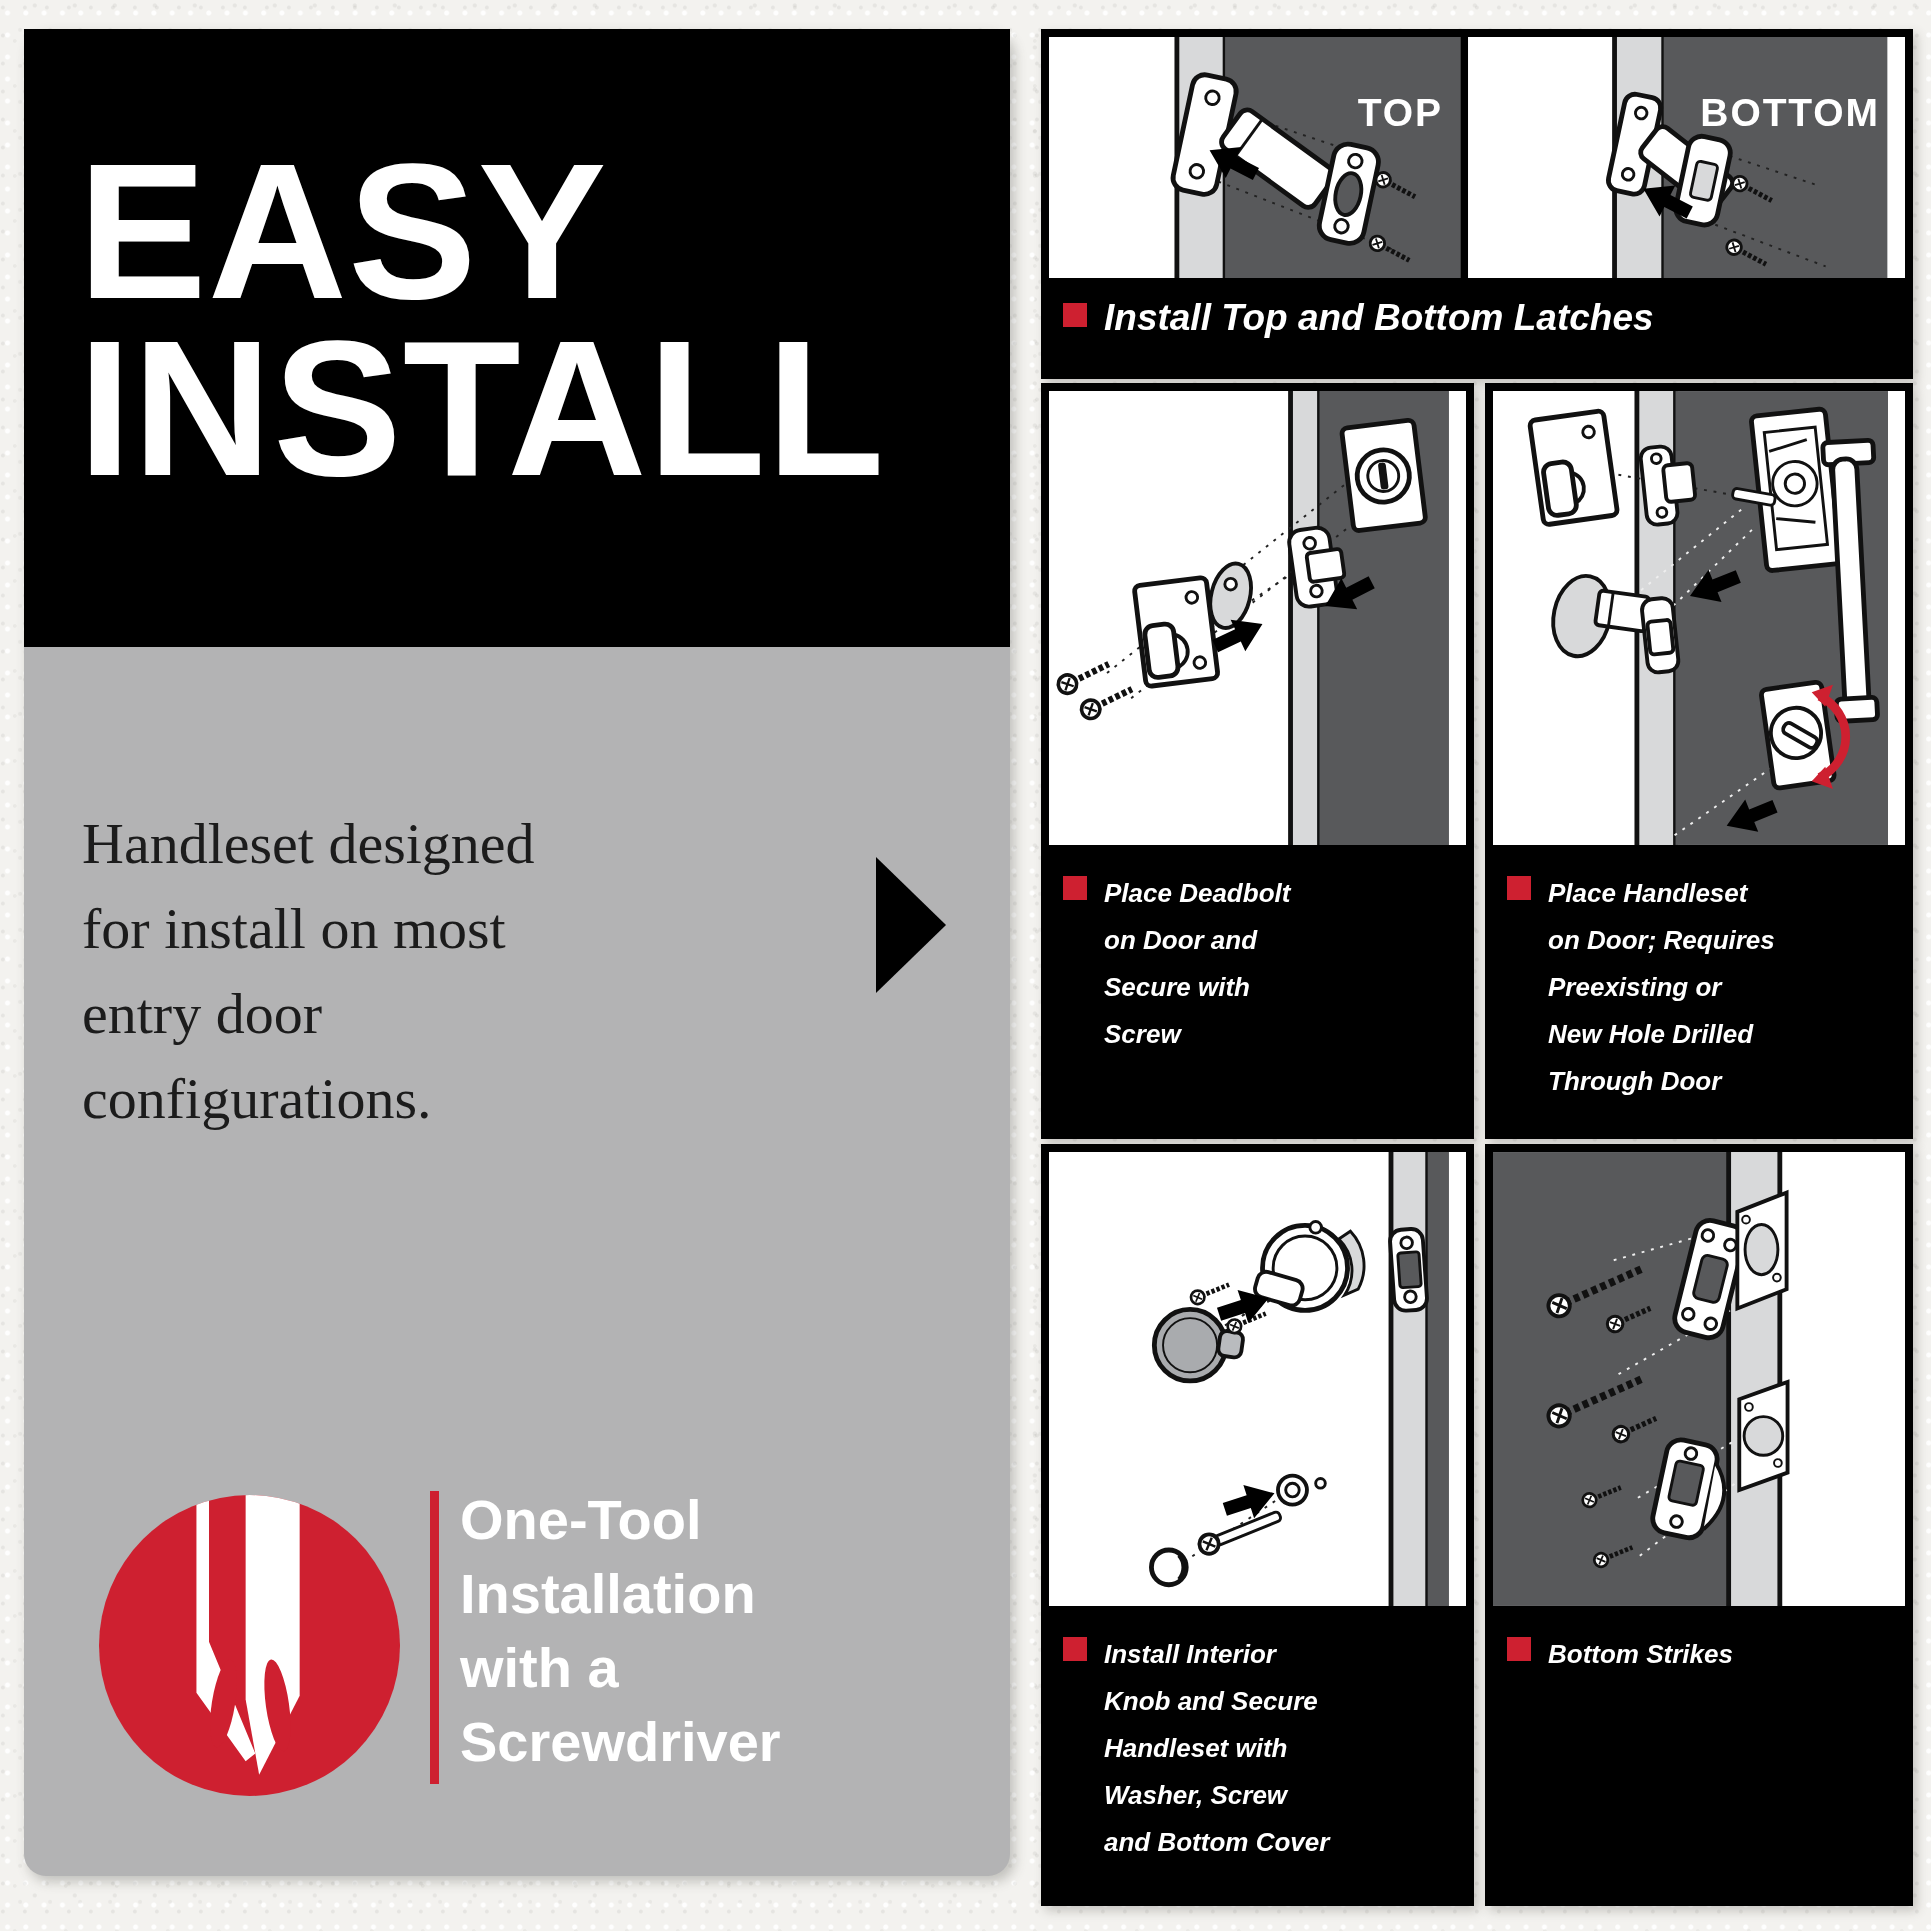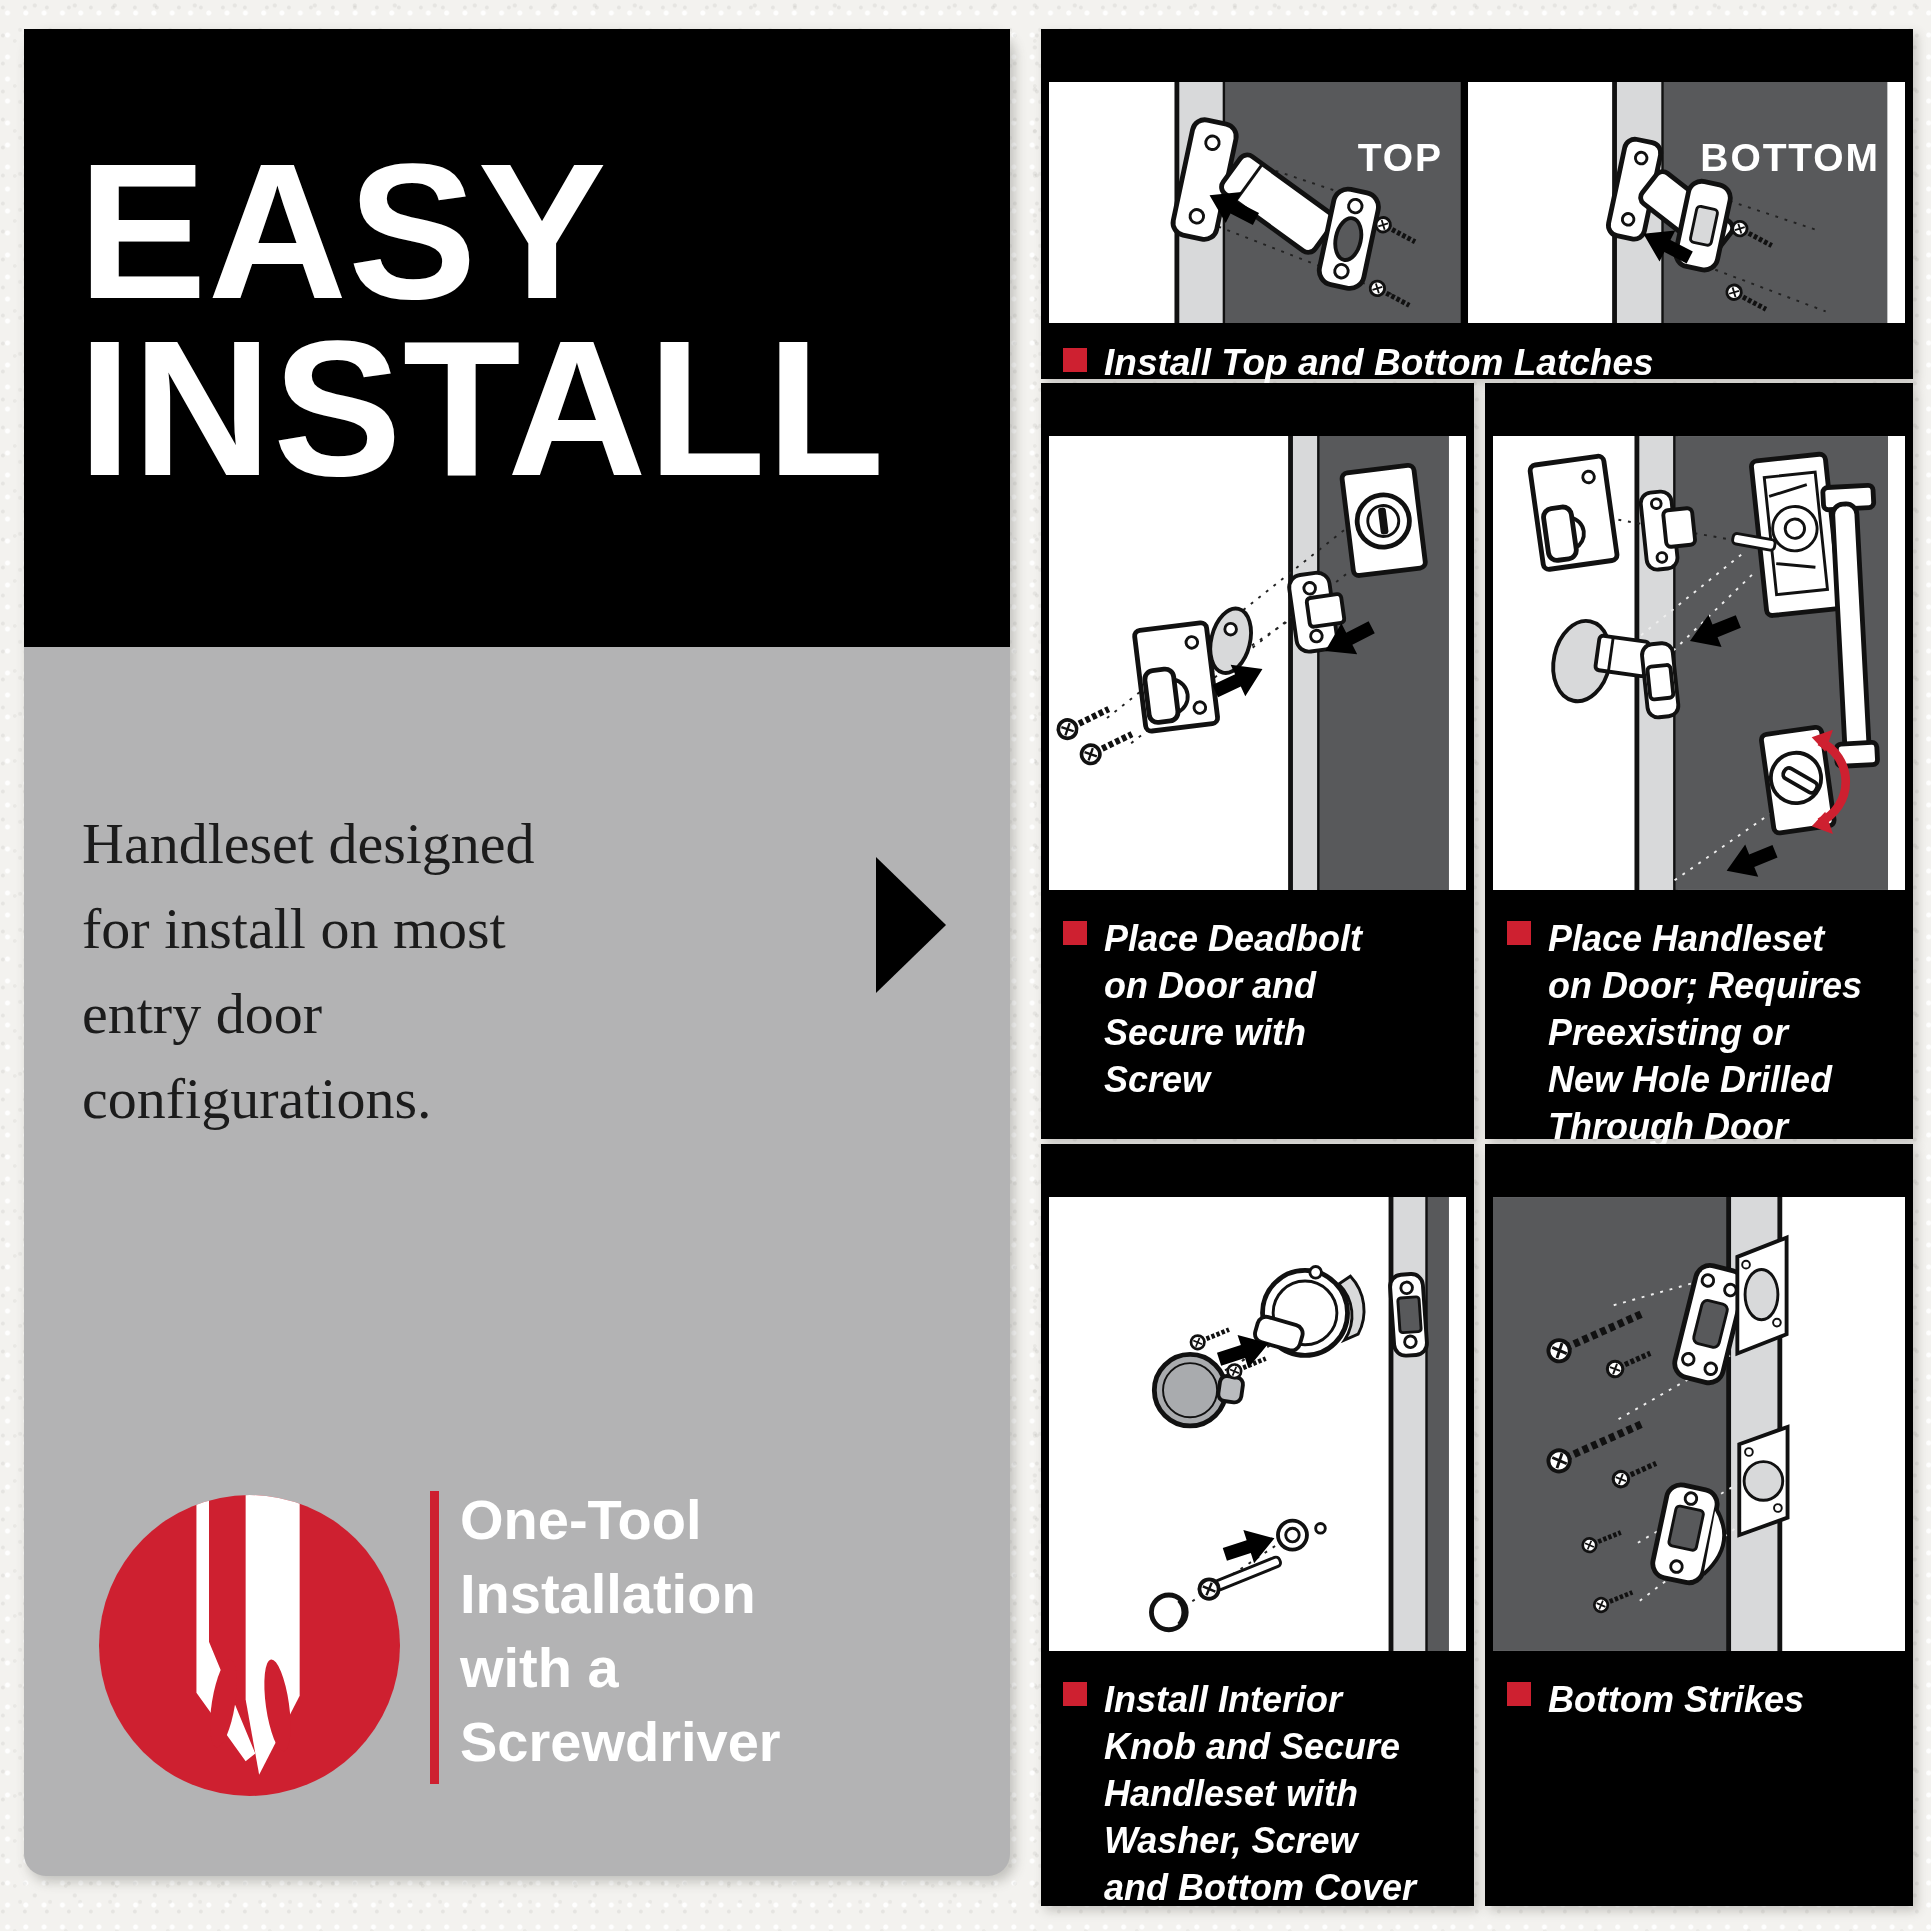--- a/index.html
+++ b/index.html
@@ -28,25 +28,25 @@
   .tri-right{position:absolute;left:852px;top:828px;width:0;height:0;
              border-top:68px solid transparent;border-bottom:68px solid transparent;
              border-left:70px solid #000;}
   .logo{position:absolute;left:75px;top:1466px;width:301px;height:301px;}
   .badge-divider{position:absolute;left:406px;top:1462px;width:8.7px;height:293px;background:#ce2030;}
   .badge-text{position:absolute;left:436px;top:1454px;color:#fff;font-weight:700;
               font-size:56px;line-height:74px;letter-spacing:0px;}
   
   .panel{position:absolute;background:#000;border:8.7px solid #000;
          box-shadow:3.9px 4.8px 9.7px rgba(70,68,60,.25);}
-  .art{position:relative;background:#fff;overflow:hidden;margin-top:45px;}
+  .art{position:relative;background:#fff;overflow:hidden;}
   .art svg{display:block;}
   .door-label{position:absolute;color:#fff;font-weight:700;font-size:39px;letter-spacing:1.9px;}
   .cap{position:relative;color:#fff;font-style:italic;font-weight:700;
-       font-size:36px;line-height:47px;}
+       font-size:26px;line-height:47px;}
   .cap .bullet{position:absolute;left:13.5px;width:24px;height:24px;background:#ce2030;}
   .cap .lines{margin-left:55px;padding-right:7.7px;}
   .cap-single .lines{margin-left:55px;}
   .p-top{left:1041px;top:29px;width:856px;height:334px;}
   .p-top .art{height:241px;}
   .p-top .cap{height:75px;padding-top:16px;font-size:37px;}
   .p-top .bullet{top:25px;}
   .p-mid-l{left:1041px;top:383px;width:417px;height:740px;}
   .p-mid-r{left:1485px;top:383px;width:412px;height:740px;}
   .p-mid-l .art,.p-mid-r .art,.p-bot-l .art,.p-bot-r .art{height:454px;}

